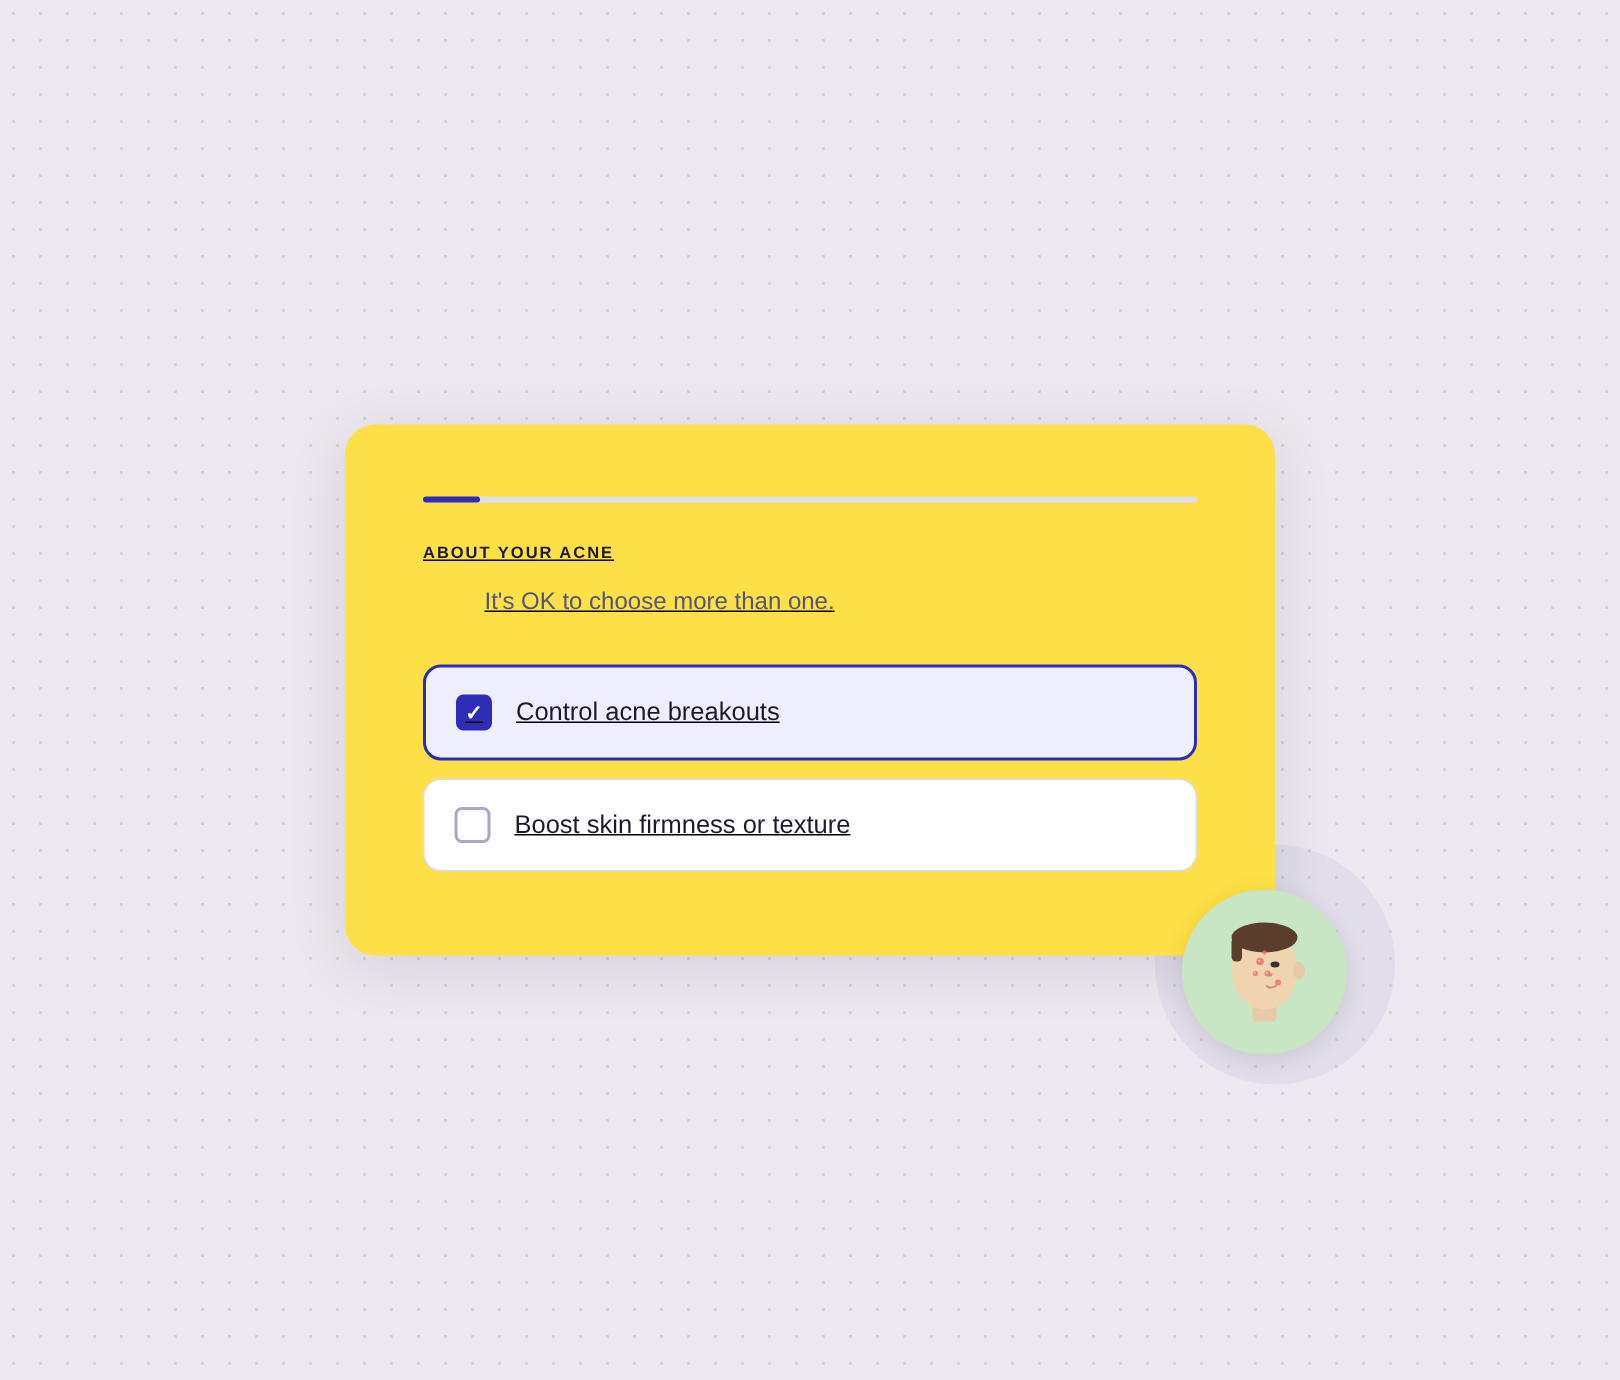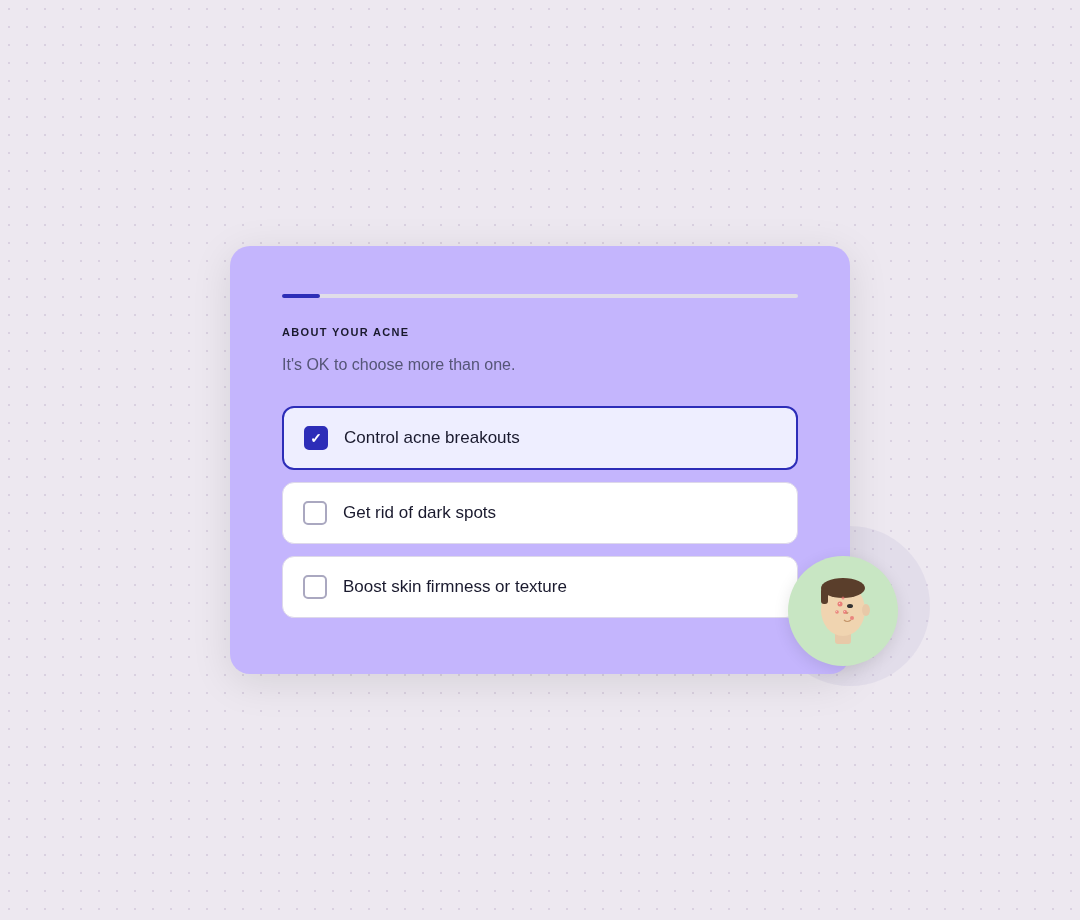--- a/index.html
+++ b/index.html
@@ -10,26 +10,27 @@
       background-color: #ede8f0;
       background-image: radial-gradient(circle, #d9d0e0 1px, transparent 1px);
       background-size: 18px 18px;
       display: flex;
       align-items: center;
       justify-content: center;
       font-family: -apple-system, BlinkMacSystemFont, 'Segoe UI', Helvetica, Arial, sans-serif;
     }
 
     .card {
-      background: #c4b5fd;
+      background: #fde047;
       border-radius: 20px;
       width: 620px;
       padding: 48px 52px 56px 52px;
       box-shadow: 0 8px 40px rgba(0,0,0,0.10);
       position: relative;
+      text-decoration: underline;
     }
 
     .progress-bar-track {
       width: 100%;
       height: 4px;
       background: #e0dde8;
       border-radius: 2px;
       margin-bottom: 28px;
     }
 
@@ -54,20 +55,21 @@
       font-weight: 800;
       color: #111122;
       line-height: 1.2;
       margin-bottom: 10px;
     }
 
     .subtitle {
       font-size: 16px;
       color: #555577;
       margin-bottom: 32px;
+      margin-left: 41px;
     }
 
     .options-list {
       display: flex;
       flex-direction: column;
       gap: 12px;
     }
 
     .option-item {
       display: flex;
@@ -172,26 +174,20 @@
   <div class="options-list">
 
     <div class="option-item selected">
       <div class="checkbox">
         <span class="checkmark">✓</span>
       </div>
       <span class="option-label">Control acne breakouts</span>
     </div>
 
 
-    <div class="option-item">
-      <div class="checkbox">
-        
-      </div>
-      <span class="option-label">Get rid of dark spots</span>
-    </div>
 
     <div class="option-item">
       <div class="checkbox">
         
       </div>
       <span class="option-label">Boost skin firmness or texture</span>
     </div>
   </div>
 
   <div class="face-illustration">

